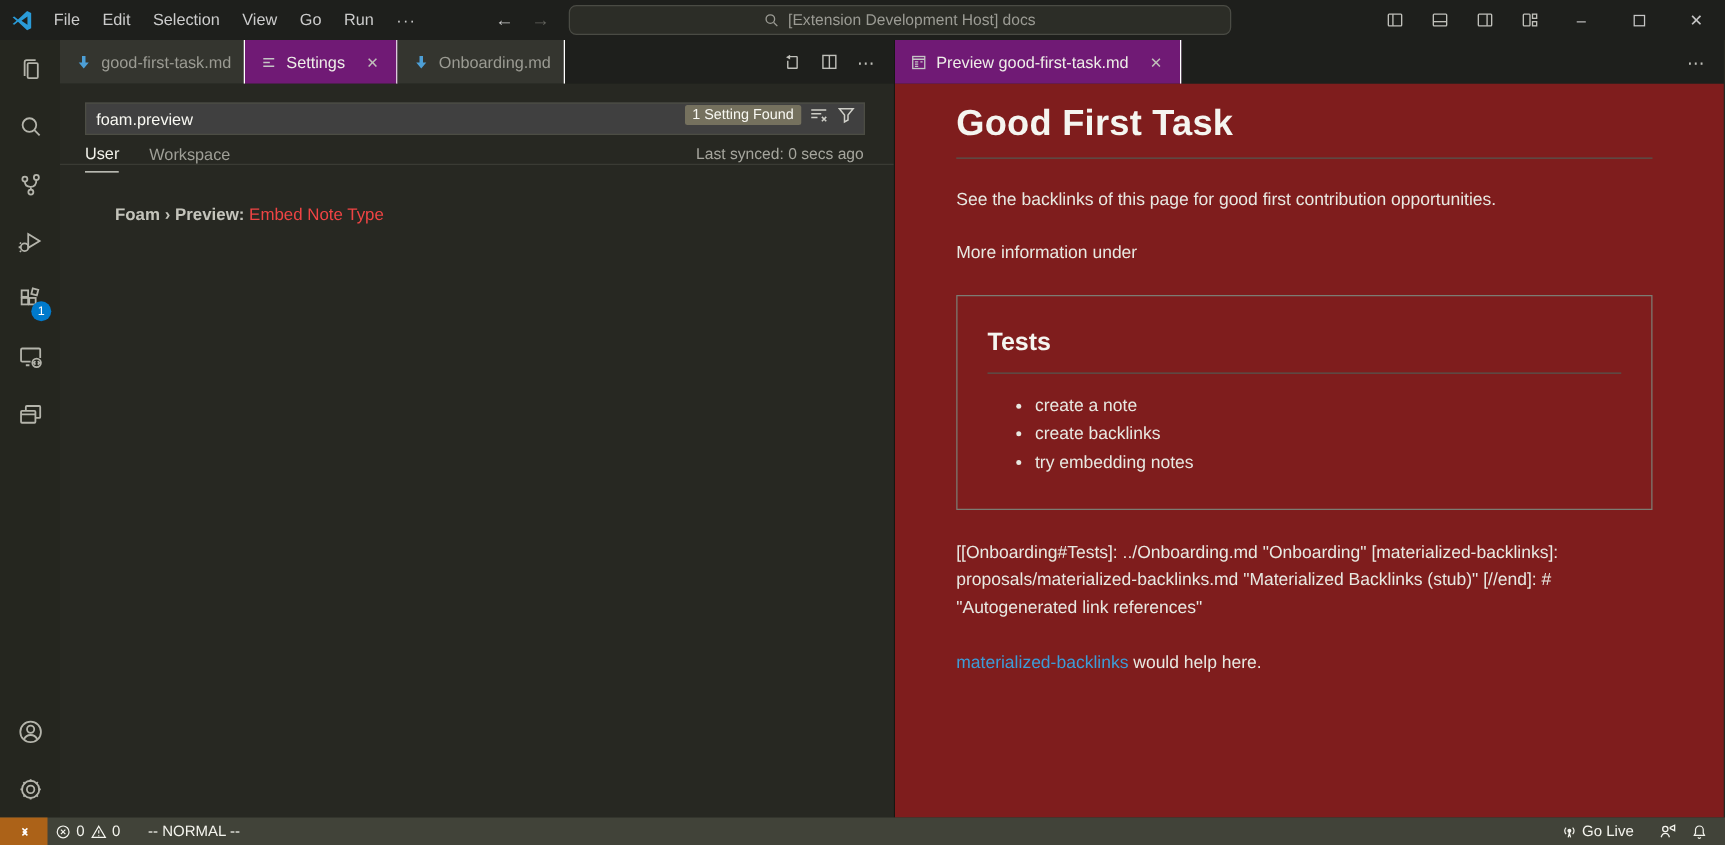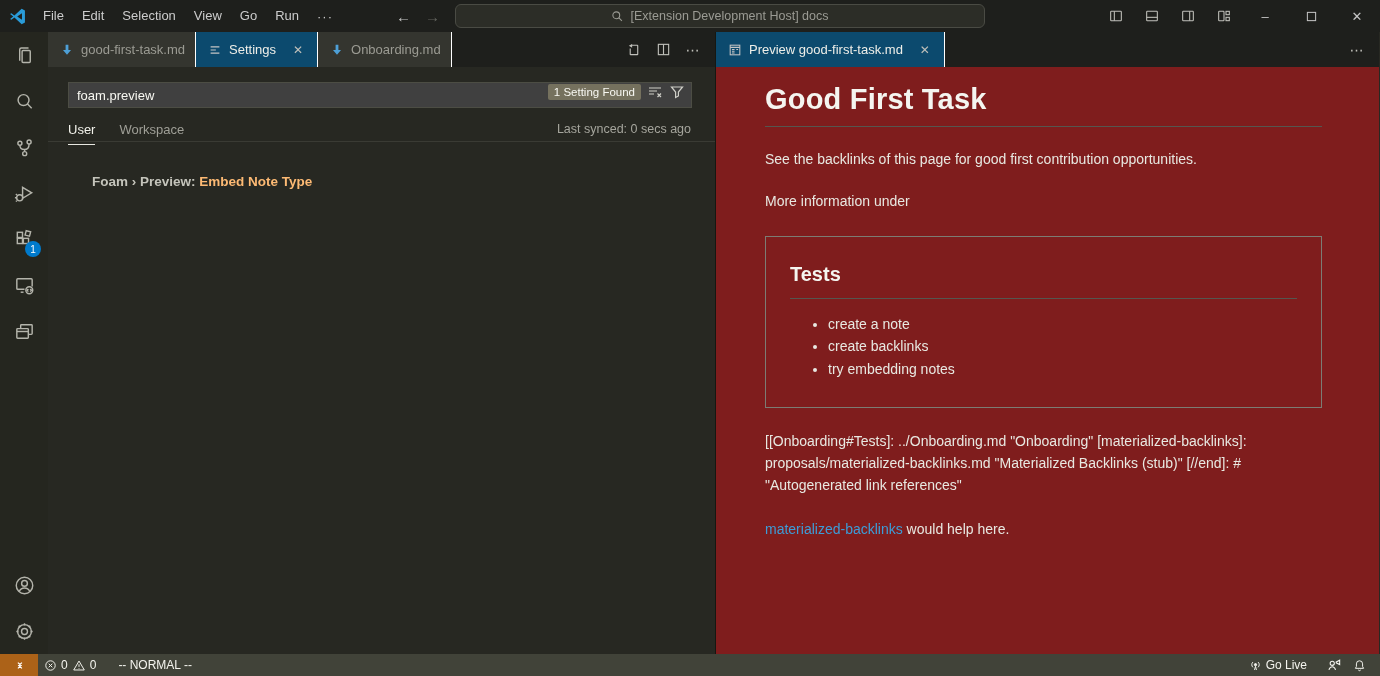--- a/index.html
+++ b/index.html
@@ -31,43 +31,43 @@
   .ab-spacer { flex:1; }
 
   .editor-area { flex:1; display:flex; min-width:0; }
   .group { display:flex; flex-direction:column; min-width:0; }
   .group-left { width:668px; border-right:1px solid #161712; }
   .group-right { width:663px; }
 
   .tabbar { height:35px; background:#1e1f1c; display:flex; align-items:stretch; flex:0 0 35px; }
   .tab { display:flex; align-items:center; gap:7px; padding:0 10px 0 12px; font-size:13px;
          color:#9b9b93; background:#34352f; border-right:1px solid #ffffff; cursor:default; }
-  .tab.active { background:#0c4a6e; color:#eeeee8; }
+  .tab.active { background:#701a75; color:#eeeee8; }
   .tab .close { margin-left:6px; font-size:12px; color:#c0c0ba; width:18px; text-align:center; }
   .tab-actions { margin-left:auto; display:flex; align-items:center; gap:6px; padding-right:10px; color:#c0c0ba; }
   .tab-actions .act { width:24px; height:24px; display:flex; align-items:center; justify-content:center; border-radius:4px; }
   .ellipsis { font-size:14px; letter-spacing:1px; }
 
   
   .settings { flex:1; background:#272822; color:#d7d7cf; overflow:hidden; }
   .settings-search-row { padding:15px 24px 0 20px; position:relative; }
   .settings-input { width:624px; height:26px; background:#404040; border:1px solid #4c4d44; color:#f8f8f2;
                     font-size:13px; padding:0 170px 0 8px; display:flex; align-items:center; }
   .settings-input-actions { position:absolute; right:30px; top:17px; display:flex; align-items:center; gap:6px; }
   .found-badge { background:#75715e; color:#f8f8f2; font-size:11.5px; padding:2px 6px; border-radius:2px; }
   .mini-icon { color:#cfcfc8; display:flex; align-items:center; }
-  .scope-row { display:flex; align-items:flex-start; padding:14px 24px 0 20px; height:34px;
+  .scope-row { display:flex; align-items:center; padding:14px 24px 0 20px; height:24px;
                border-bottom:1px solid #3a3b34; font-size:13px; }
   .scope-tab { margin-right:24px; padding-bottom:7px; color:#9f9f97; cursor:default; }
   .scope-tab.active { color:#f1f1ea; border-bottom:1px solid #e7e7e0; }
   .last-synced { margin-left:auto; padding-bottom:7px; color:#a5a59d; font-size:12.5px; }
   .setting-row { padding:32px 24px 0 44px; }
   .setting-title { font-size:13.5px; }
   .setting-cat { color:#c4c4bb; font-weight:600; }
-  .setting-name { color:#fdba74; font-weight:700; }
+  .setting-name { color:#ef4444; font-weight:400; }
   .dropdown { margin-top:14px; width:320px; height:27px; background:#414339; border:1px solid #4c4d44;
               display:flex; align-items:center; color:#f8f8f2; font-size:13px; padding:0 8px; }
   .dropdown .chev { margin-left:auto; color:#c9c9c1; }
 
   
   .preview { flex:1; background:#7f1d1d; color:#e8e8e1; padding:16px 57px 8px 49px; font-size:14px; overflow:hidden; }
   .md-h1 { font-size:29px; font-weight:600; color:#f5f5f0; letter-spacing:.2px; }
   .md-hr { border:none; border-top:1px solid #55564f; margin:10px 0 0; }
   .md-p { margin-top:22px; line-height:1.45; }
   .md-card { margin-top:24px; border:1px solid #7c7c73; padding:18px 24px 22px; }

